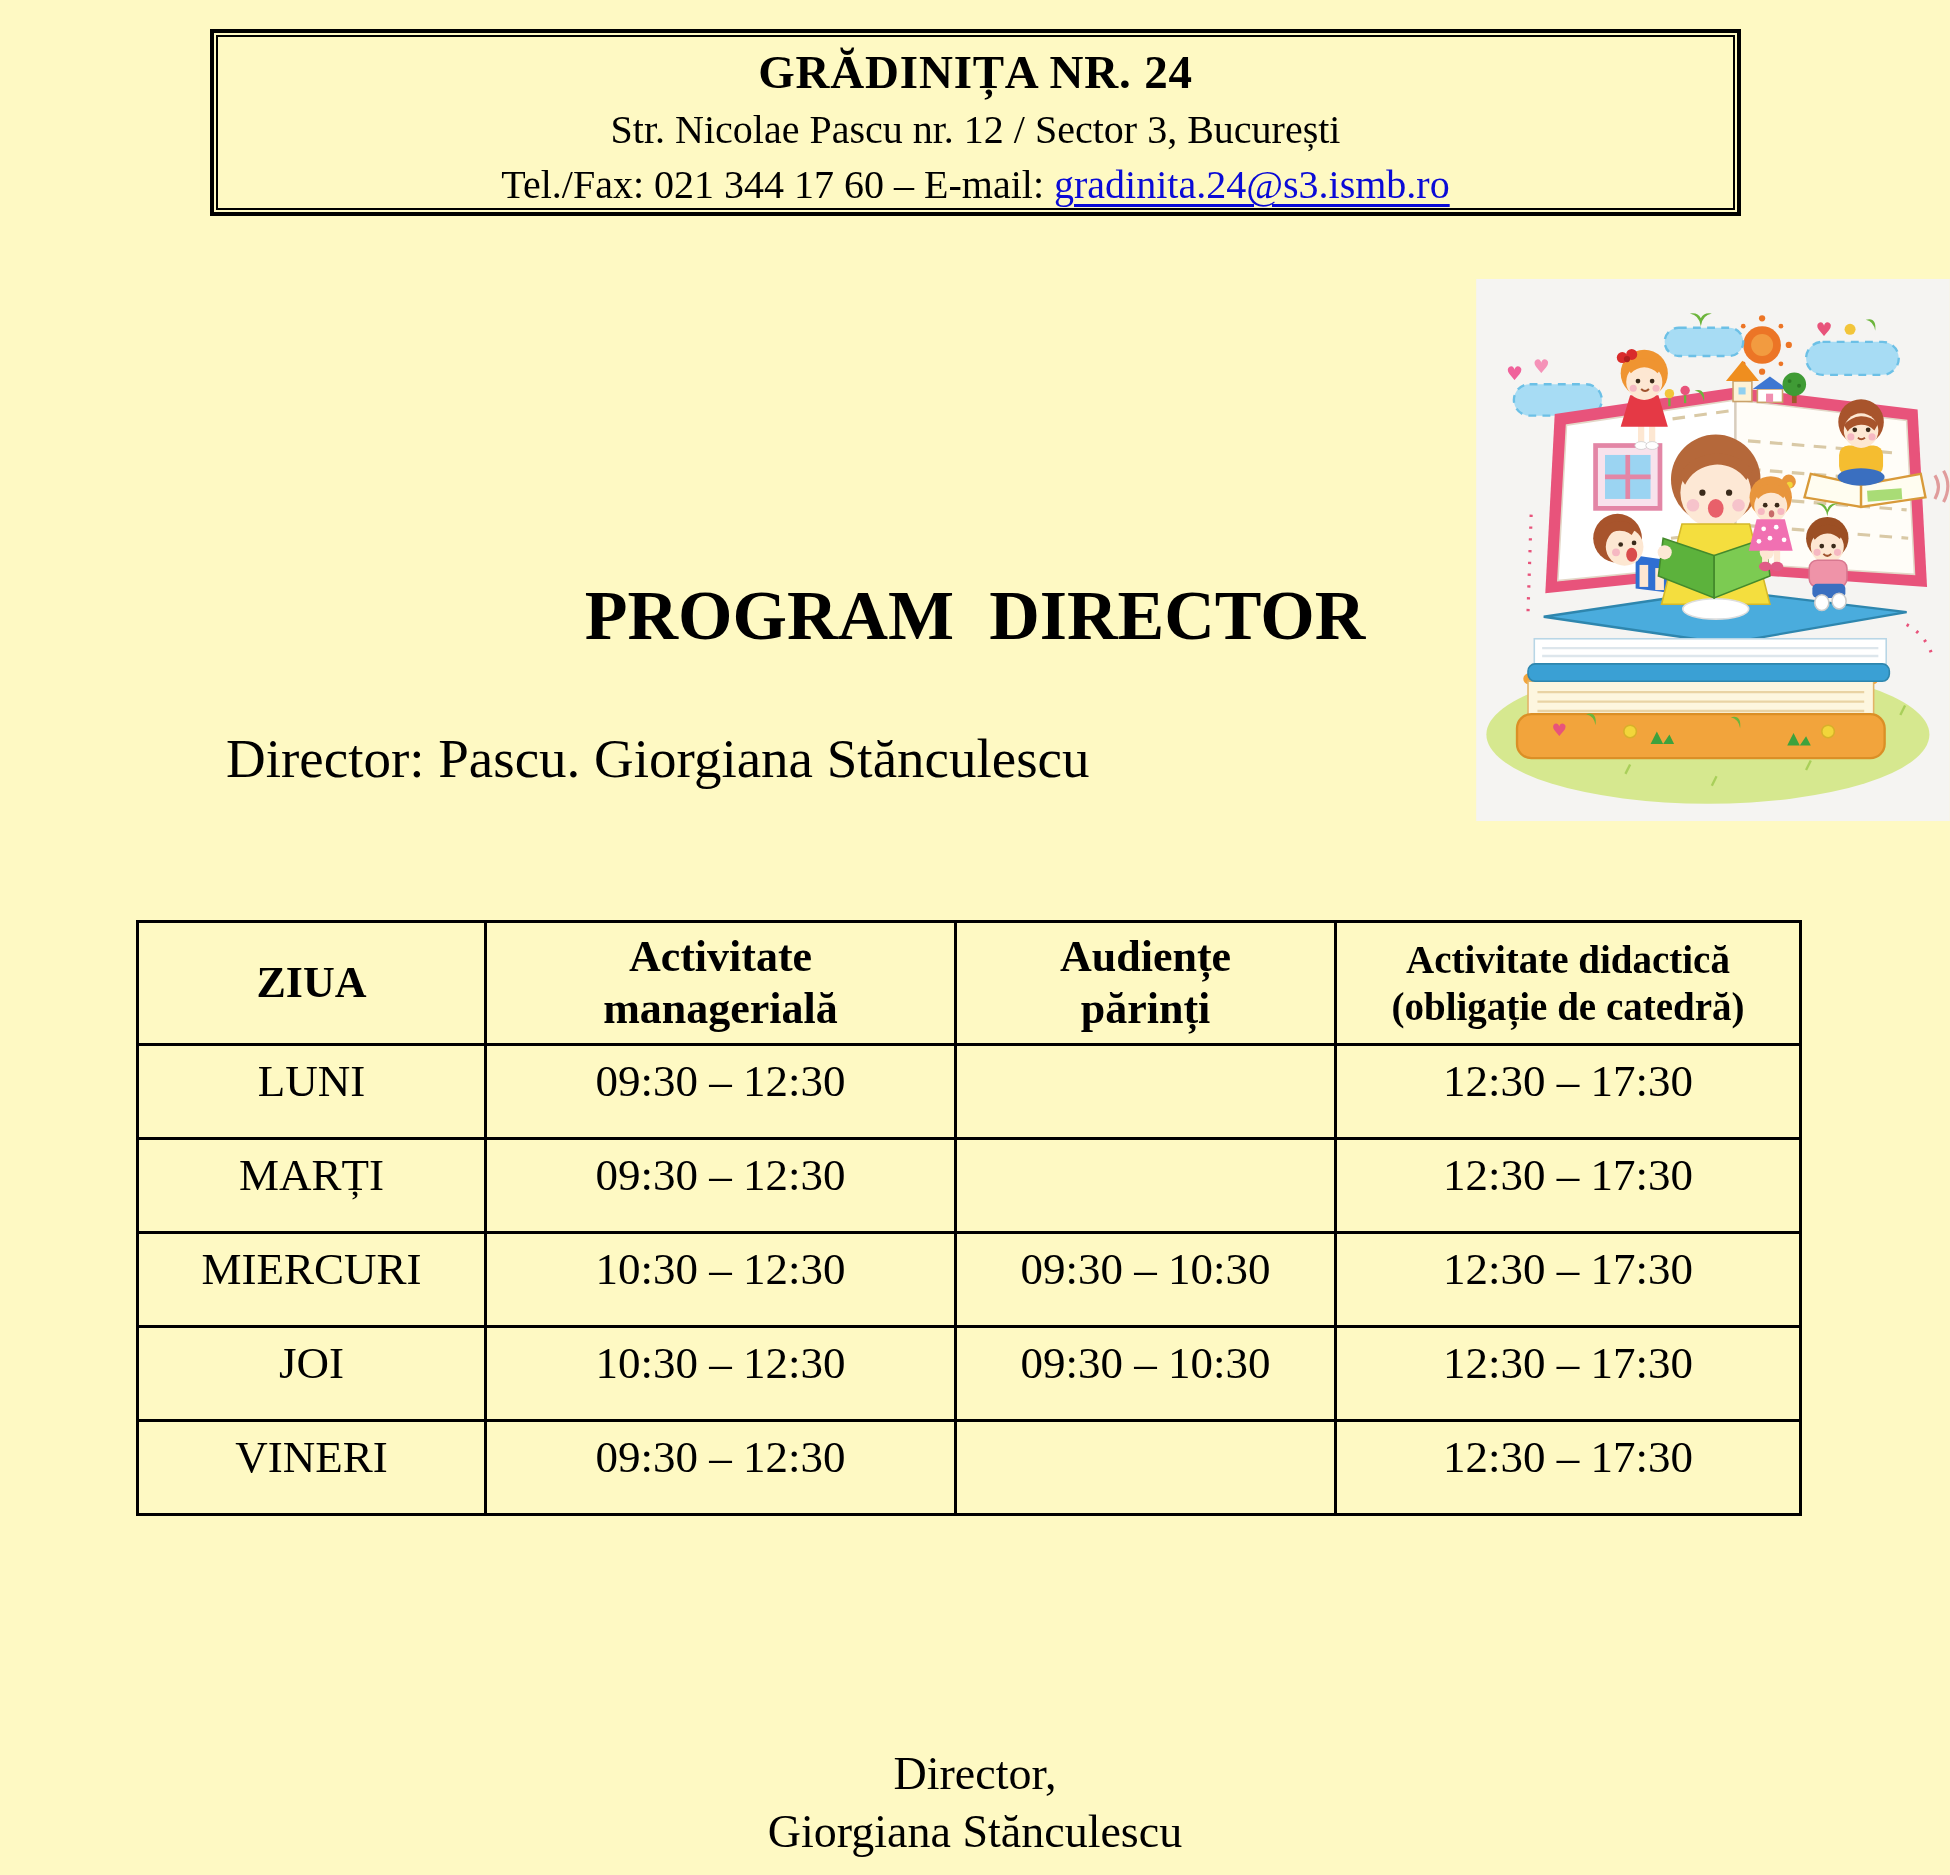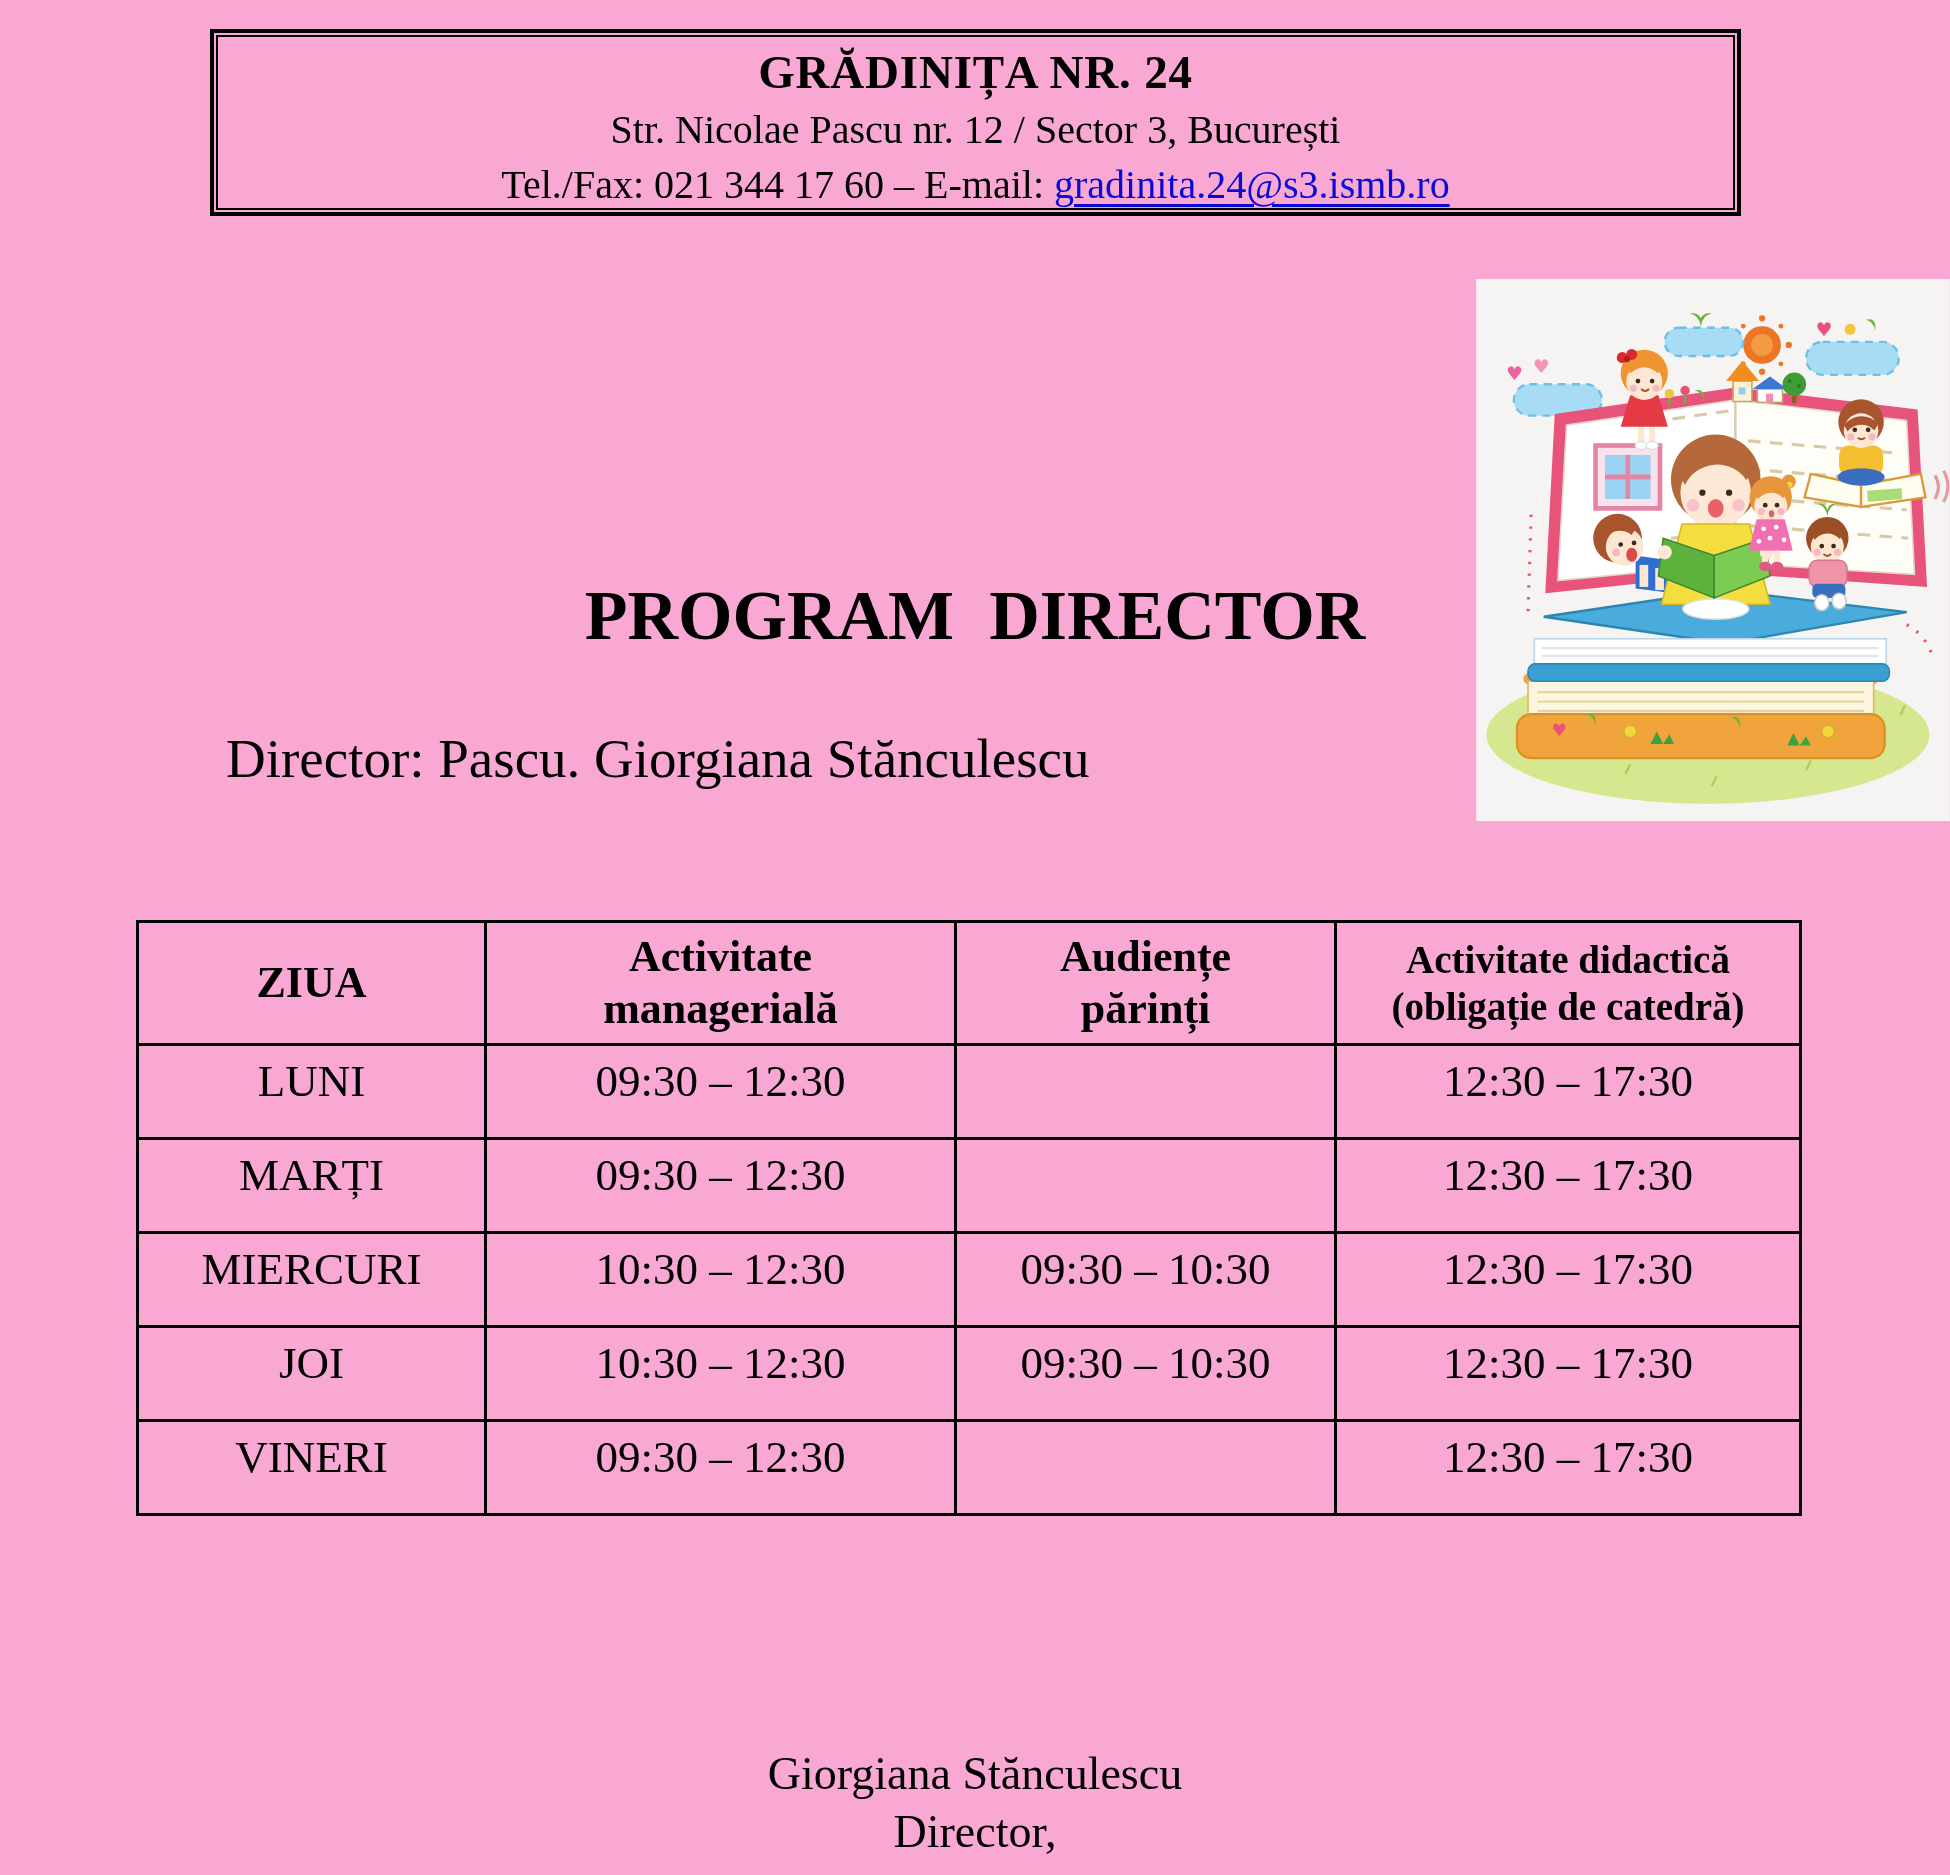--- a/index.html
+++ b/index.html
@@ -1,19 +1,19 @@
 <!DOCTYPE html>
 <html style="font-size:12.6px"><head>
 <meta charset="utf-8">
 <style>
   html,body{margin:0;padding:0;background:#ffffff;}
   .page{
     position:relative;
     width:1950px;height:1876px;
-    background:#f9a8d4;
+    background:#fef9c3;
     font-family:"Liberation Serif","DejaVu Serif",serif;
     color:#000;
     overflow:hidden;
   }
   
   .header-box{
     position:absolute;left:210px;top:29px;width:1531px;height:187px;
     border:4.7px solid #000;box-sizing:border-box;
   }
   .header-box-inner{
@@ -352,18 +352,18 @@
     <tr>
       <td>VINERI</td>
       <td>09:30 – 12:30</td>
       <td></td>
       <td>12:30 – 17:30</td>
     </tr>
   </tbody>
     </table>
 
   <div class="footer">
+    <div>Director,</div>
     <div>Giorgiana Stănculescu</div>
-    <div>Director,</div>
   </div>
 
 </div>
 
 
 </body></html>

